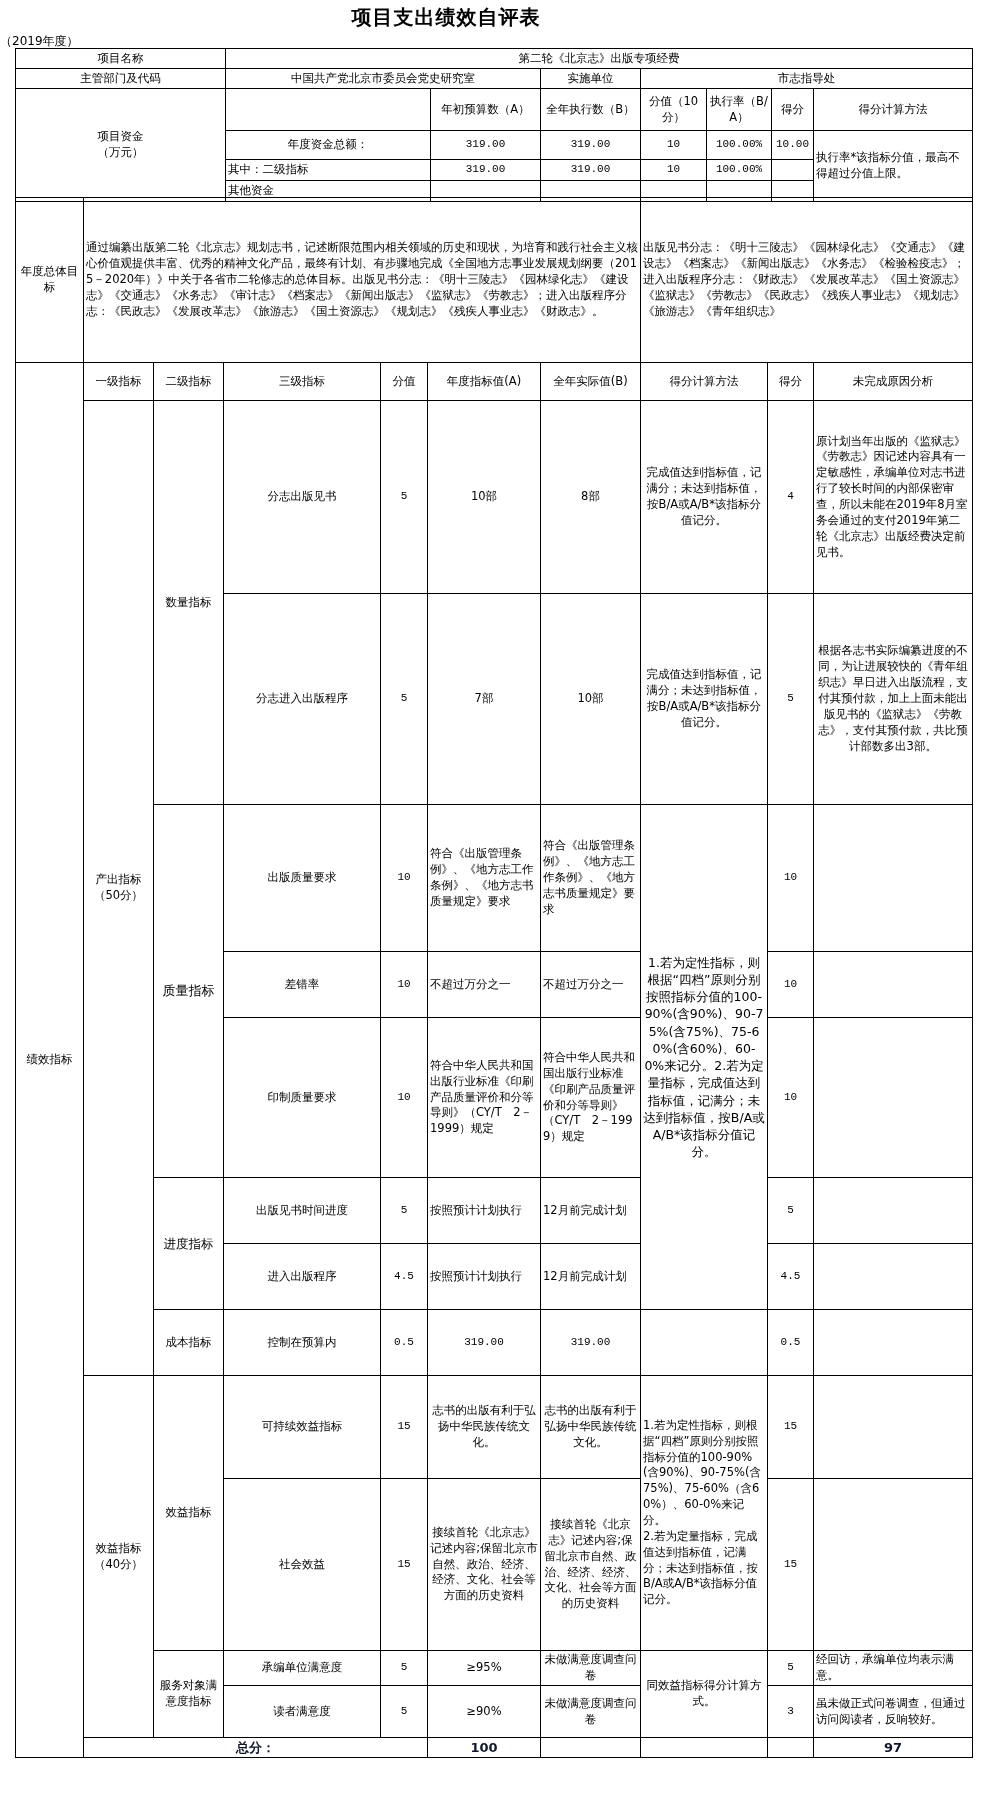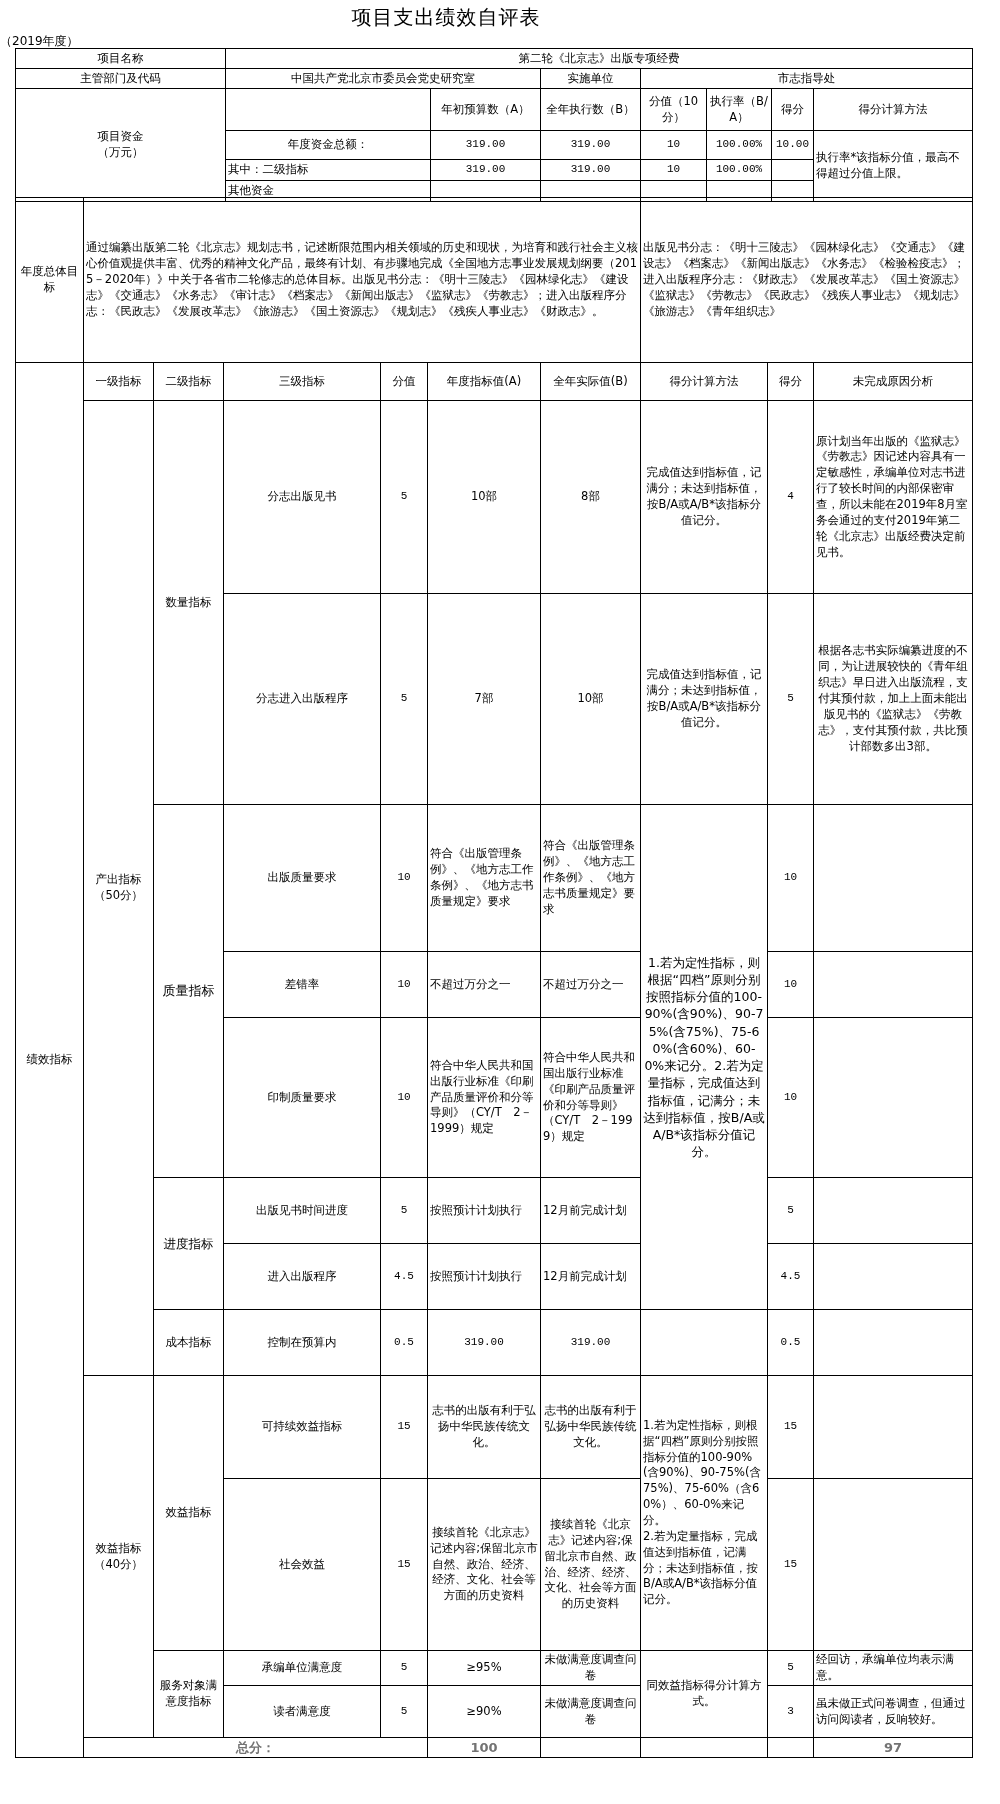--- a/index.html
+++ b/index.html
@@ -1,22 +1,22 @@
 <!DOCTYPE html>
 <html><head>
 <meta charset="utf-8">
 <style>
   html, body { margin:0; padding:0; background:#fff; }
   body { width:1000px; height:1804px; position:relative; font-family:"DejaVu Sans", "Liberation Sans", sans-serif; color:#000; overflow:hidden; }
-  .title { position:absolute; left:0; top:4px; width:892px; text-align:center; font-size:20px; font-weight:normal; letter-spacing:1px; }
+  .title { position:absolute; left:0; top:4px; width:892px; text-align:center; font-size:20px; font-weight:bold; letter-spacing:1px; }
   .subtitle { position:absolute; left:0; top:33px; width:1000px; font-size:12px; }
   table { position:absolute; border-collapse:collapse; table-layout:fixed; font-size:11.5px; line-height:1.38; }
   td { border:1.5px solid #000; padding:0 2px; vertical-align:middle; text-align:center; word-break:break-all; overflow:hidden; }
   .l { text-align:left; }
-  .b { font-weight:bold; color:#737373; font-size:13px; }
+  .b { font-weight:bold; color:#0f172a; font-size:13px; }
   .num { font-family:Liberation Mono, monospace; font-size:11px;margin-top:7px; }
 </style>
 </head>
 <body>
 
 <div class="title">项目支出绩效自评表</div>
 <div class="subtitle">（2019年度）</div>
 
 <table style="left:15px; top:48px; width:957px;border-radius:14px;">
   <colgroup>

